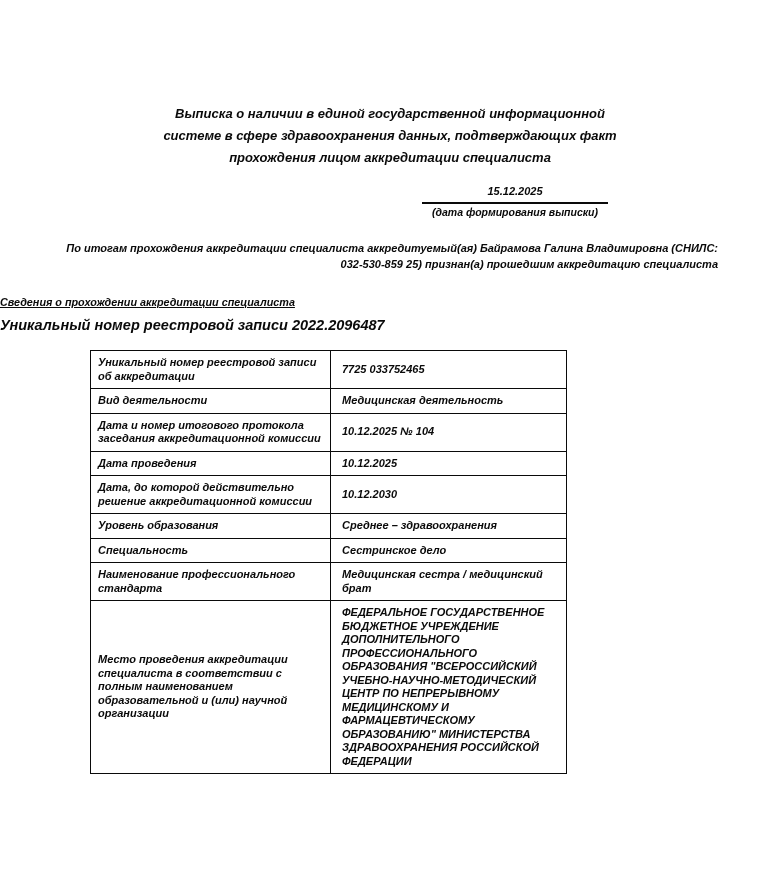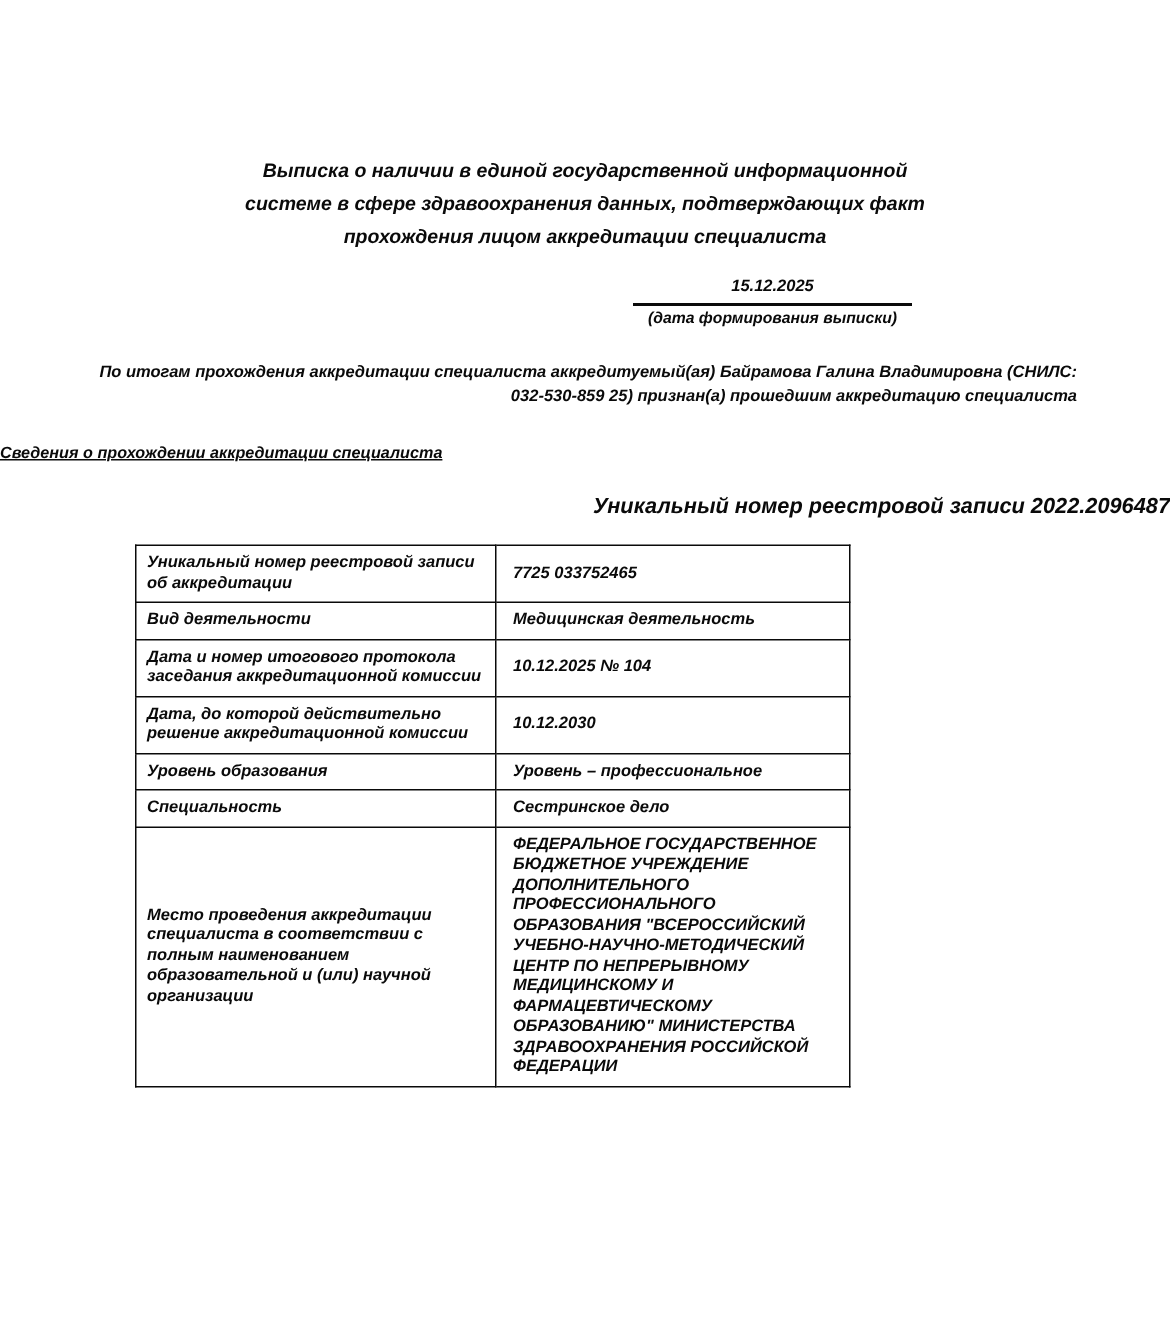--- a/index.html
+++ b/index.html
@@ -48,22 +48,22 @@
     font-size: 11px;
     line-height: 15.5px;
   }
   .section-heading {
     margin-top: 24px;
     text-align: left;
     font-size: 10.8px;
     text-decoration: underline;
   }
   .registry-heading {
-    margin-top: 22px;
-    text-align: right;
+    margin-top: 9px;
+    text-align: left;
     font-size: 14.5px;
   }
   .acc-table {
     width: 477px;
     margin: 17px 0 0 90px;
     border-collapse: collapse;
     table-layout: fixed;
   }
   .acc-table td {
     border: 1.5px solid #0a0a0a;
@@ -108,30 +108,38 @@
         </tr>
         <tr>
           <td class="label-cell">Вид деятельности</td>
           <td class="value-cell">Медицинская деятельность</td>
         </tr>
         <tr>
           <td class="label-cell">Дата и номер итогового протокола заседания аккредитационной комиссии</td>
           <td class="value-cell">10.12.2025 № 104</td>
         </tr>
         <tr>
+          <td class="label-cell">Дата проведения</td>
+          <td class="value-cell">10.12.2025</td>
+        </tr>
+        <tr>
           <td class="label-cell">Дата, до которой действительно решение аккредитационной комиссии</td>
           <td class="value-cell">10.12.2030</td>
         </tr>
         <tr>
           <td class="label-cell">Уровень образования</td>
-          <td class="value-cell">Уровень – профессиональное</td>
+          <td class="value-cell">Среднее – здравоохранения</td>
         </tr>
         <tr>
           <td class="label-cell">Специальность</td>
           <td class="value-cell">Сестринское дело</td>
+        </tr>
+        <tr>
+          <td class="label-cell">Наименование профессионального стандарта</td>
+          <td class="value-cell">Медицинская сестра / медицинский брат</td>
         </tr>
         <tr>
           <td class="label-cell">Место проведения аккредитации специалиста в соответствии с полным наименованием образовательной и (или) научной организации</td>
           <td class="value-cell">ФЕДЕРАЛЬНОЕ ГОСУДАРСТВЕННОЕ БЮДЖЕТНОЕ УЧРЕЖДЕНИЕ ДОПОЛНИТЕЛЬНОГО ПРОФЕССИОНАЛЬНОГО ОБРАЗОВАНИЯ "ВСЕРОССИЙСКИЙ УЧЕБНО-НАУЧНО-МЕТОДИЧЕСКИЙ ЦЕНТР ПО НЕПРЕРЫВНОМУ МЕДИЦИНСКОМУ И ФАРМАЦЕВТИЧЕСКОМУ ОБРАЗОВАНИЮ" МИНИСТЕРСТВА ЗДРАВООХРАНЕНИЯ РОССИЙСКОЙ ФЕДЕРАЦИИ</td>
         </tr>
       </tbody>
   </table>
 
 </div>
 

